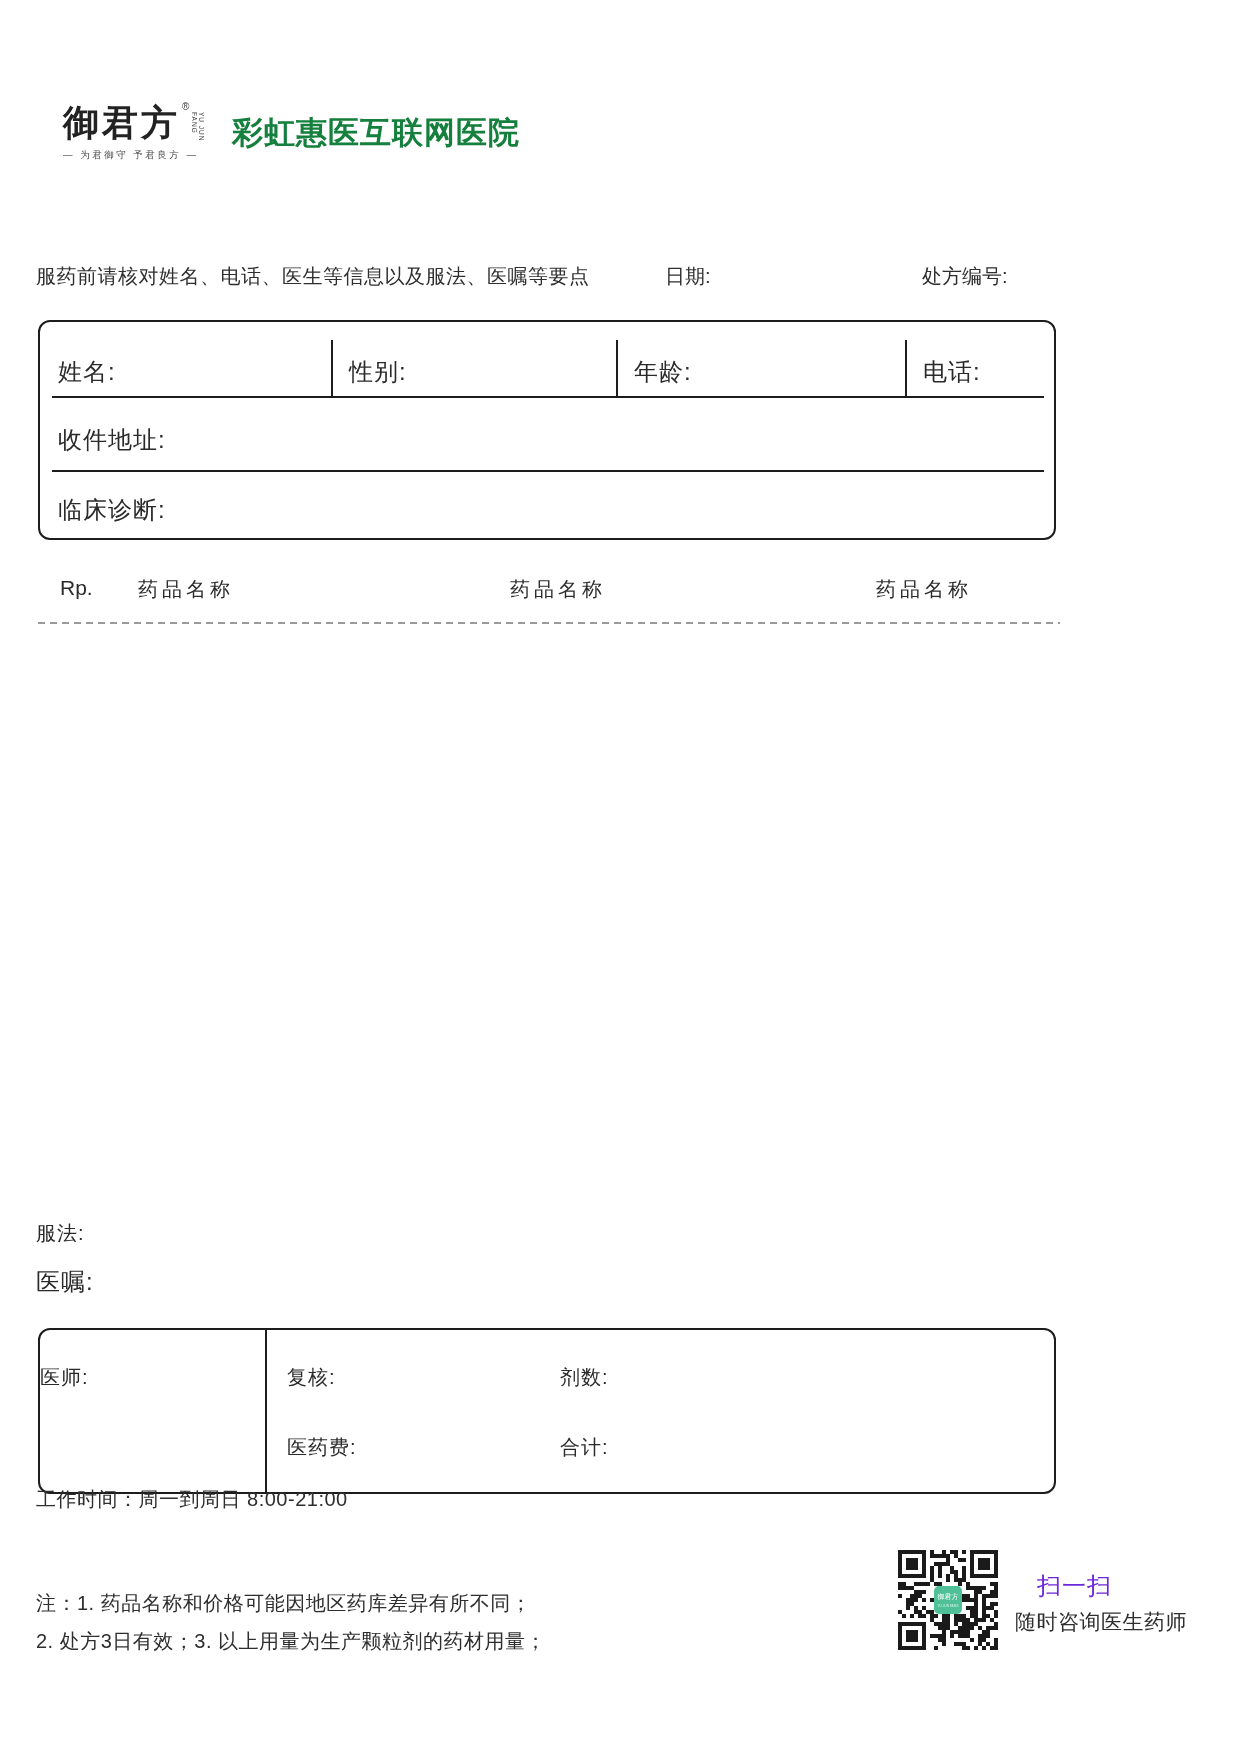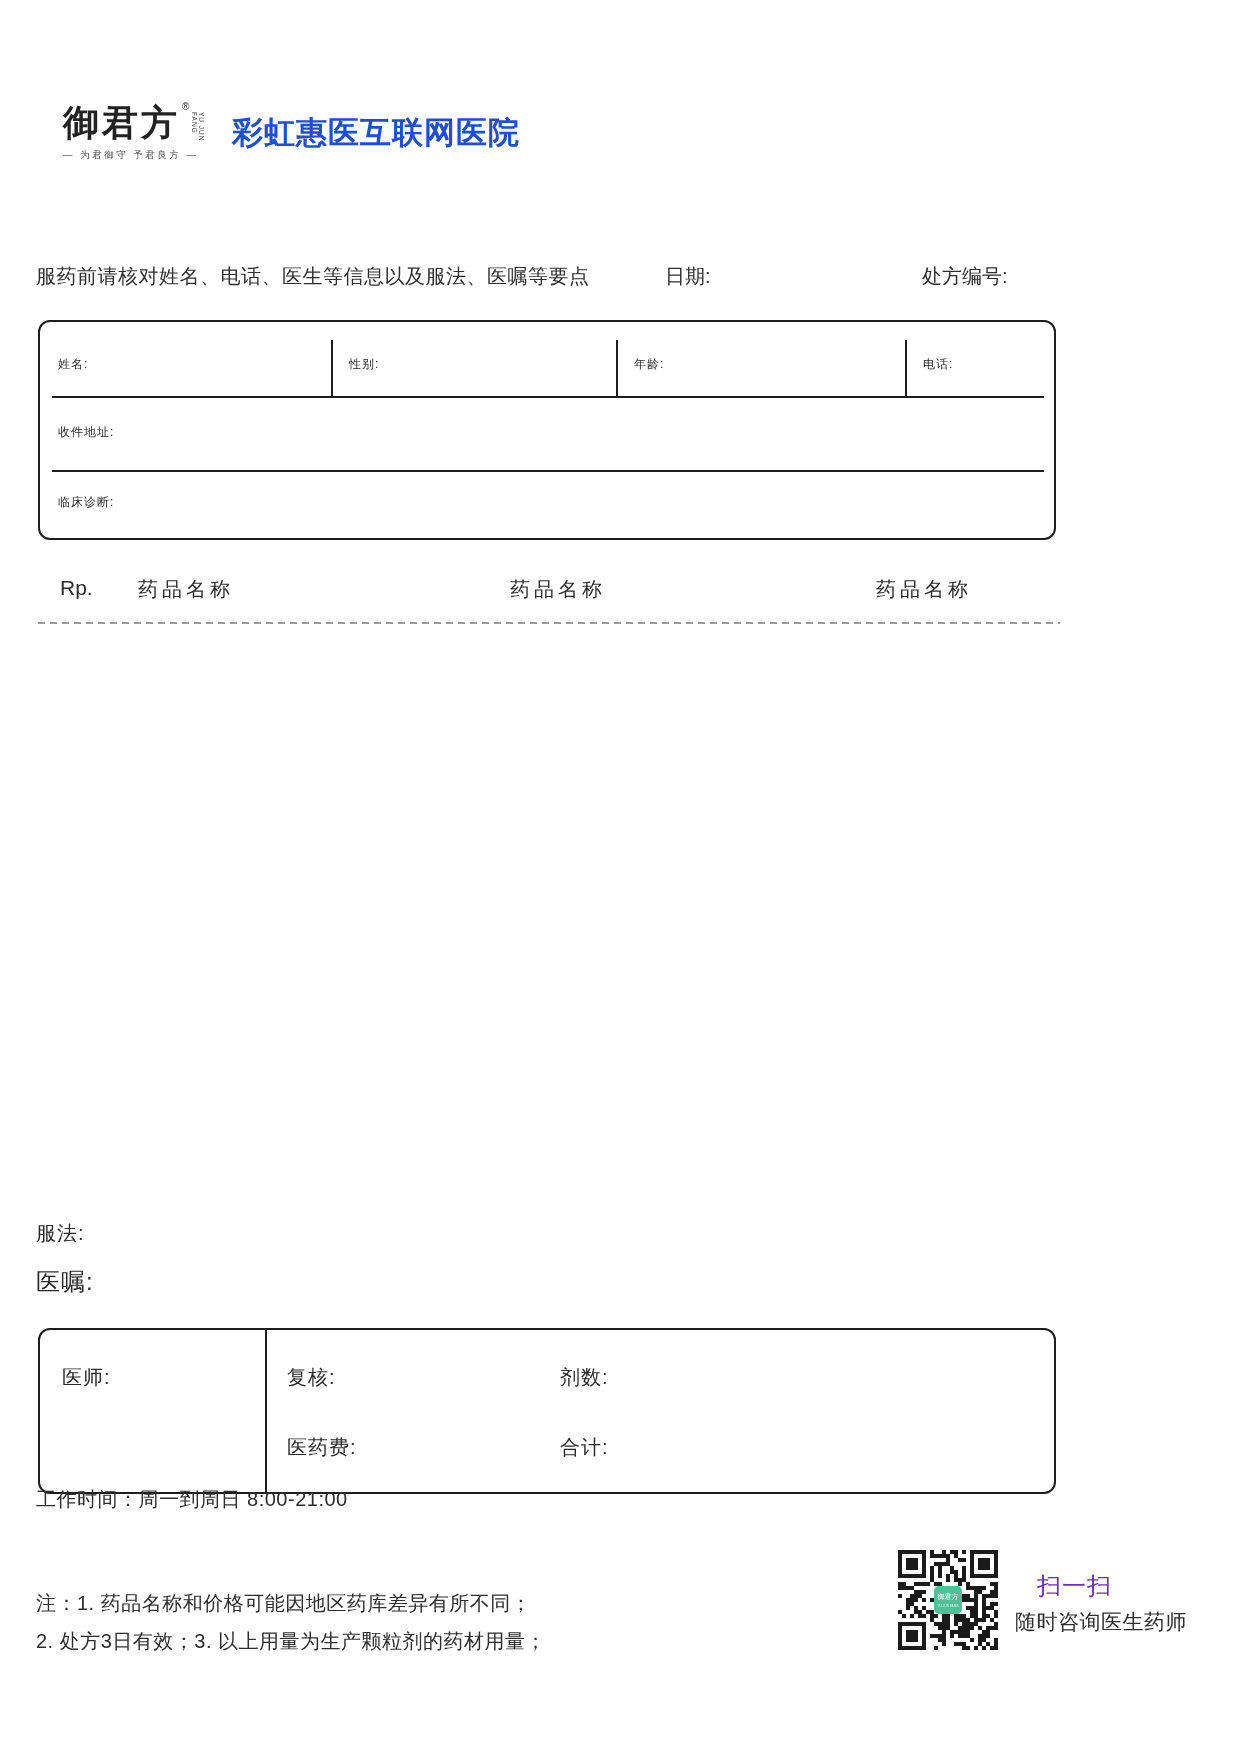--- a/index.html
+++ b/index.html
@@ -7,31 +7,31 @@
   body { font-family:"Liberation Sans","DejaVu Sans",sans-serif; color:#2b2b2b; }
   .page { position:relative; width:1240px; height:1754px; background:#ffffff; overflow:hidden; margin:0 auto;padding-left:19px; }
 
   
   .brand { position:absolute; left:63px; top:104px; }
   .brand-row { position:relative; display:flex; align-items:flex-start; }
   .logo-text { font-size:36px; font-weight:700; letter-spacing:3px; color:#222; font-family:"DejaVu Serif","Liberation Serif",serif; line-height:1.0; }
   .logo-reg { font-size:10px; color:#333; margin-left:2px; line-height:1; position:relative; top:-2px; }
   .logo-vert { writing-mode:vertical-rl; font-size:6.5px; letter-spacing:1px; color:#444; margin-left:2px; height:38px; position:relative; top:8px; }
   .brand-tagline { margin-top:7px; font-size:9.5px; letter-spacing:2.5px; color:#454545; white-space:nowrap; }
-  .hospital-title { position:absolute; left:232px; top:112px; font-size:31px; font-weight:900; letter-spacing:1px; color:#1d4ed8; white-space:nowrap; }
+  .hospital-title { position:absolute; left:232px; top:112px; font-size:31px; font-weight:900; letter-spacing:1px; color:#15803d; white-space:nowrap; }
 
   
   .notice-row { position:absolute; left:0; top:263px; width:100%; height:28px; }
   .notice { position:absolute; left:36px; font-size:20px; letter-spacing:0.5px; color:#2e2e2e; white-space:nowrap; }
   .date-label { position:absolute; left:665px; font-size:20px; color:#2e2e2e;text-align:center; }
   .rxno-label { position:absolute; left:922px; font-size:20px; color:#2e2e2e; }
 
   
   .patient-box { position:absolute; left:38px; top:320px; width:1018px; height:220px; border:2px solid #1d1d1d; border-radius:12px; background:#fff; }
-  .pb-label { position:absolute; font-size:12px; letter-spacing:1px; color:#2a2a2a; white-space:nowrap; }
+  .pb-label { position:absolute; font-size:24px; letter-spacing:1px; color:#2a2a2a; white-space:nowrap; }
   .pb-row1-label { top:34px; }
   .pb-vdiv { position:absolute; top:18px; width:2px; height:58px; background:#1d1d1d; }
   .pb-hsep { position:absolute; left:12px; right:10px; height:2px; background:#1d1d1d; }
 
   
   .rp-row { position:absolute; left:0; top:576px; width:100%; height:30px; }
   .rp-label { position:absolute; left:60px; font-size:21px; color:#2b2b2b; }
   .drug-col { position:absolute; font-size:20px; letter-spacing:4px; color:#2b2b2b; white-space:nowrap; }
   .dashed-sep { position:absolute; left:38px; top:622px; width:1022px; height:2px;
     background:repeating-linear-gradient(to right,#9a9a9a 0 7px,transparent 7px 12px); }
@@ -97,21 +97,21 @@
     <span class="drug-col" style="left:510px;">药品名称</span>
     <span class="drug-col" style="left:876px;">药品名称</span>
   </div>
   <div class="dashed-sep"></div>
 
   <div class="usage-label">服法:</div>
   <div class="advice-label">医嘱:</div>
 
   <div class="sig-box">
     <div class="sig-vdiv"></div>
-    <span class="sig-label" style="left:22px; top:34px;text-align:right;">医师:</span>
+    <span class="sig-label" style="left:0; top:34px;text-align:right;">医师:</span>
     <span class="sig-label" style="left:247px; top:34px;">复核:</span>
     <span class="sig-label" style="left:520px; top:34px;">剂数:</span>
     <span class="sig-label" style="left:247px; top:104px;">医药费:</span>
     <span class="sig-label" style="left:520px; top:104px;">合计:</span>
   </div>
 
   <div class="work-time">工作时间：周一到周日 8:00-21:00</div>
   <div class="note1">注：1. 药品名称和价格可能因地区药库差异有所不同；</div>
   <div class="note2">2. 处方3日有效；3. 以上用量为生产颗粒剂的药材用量；</div>
 

